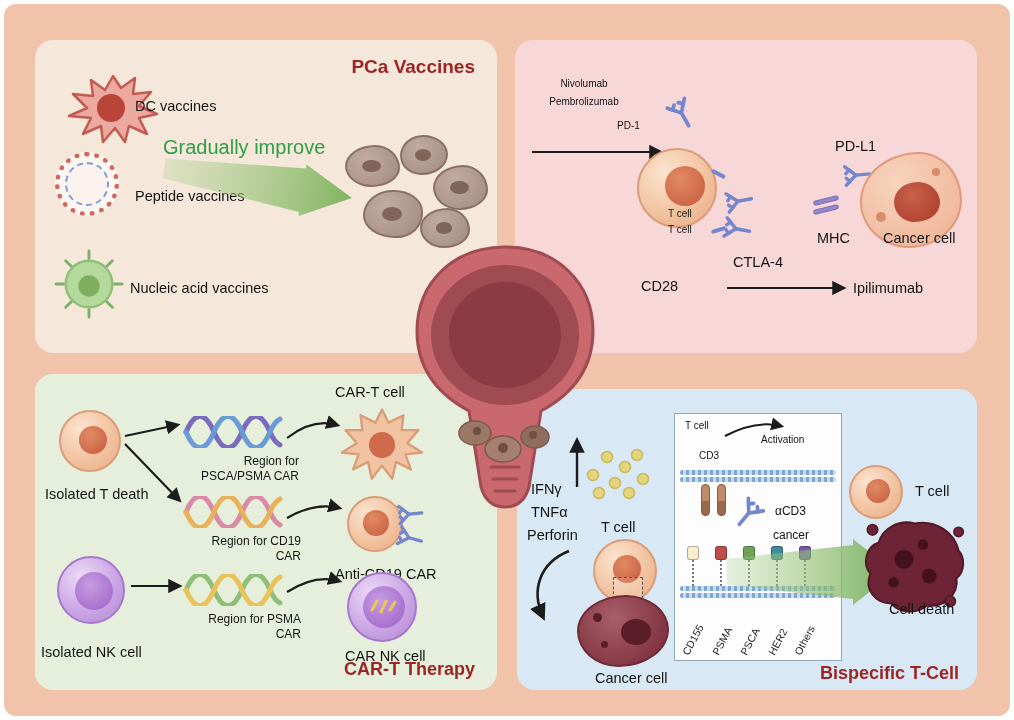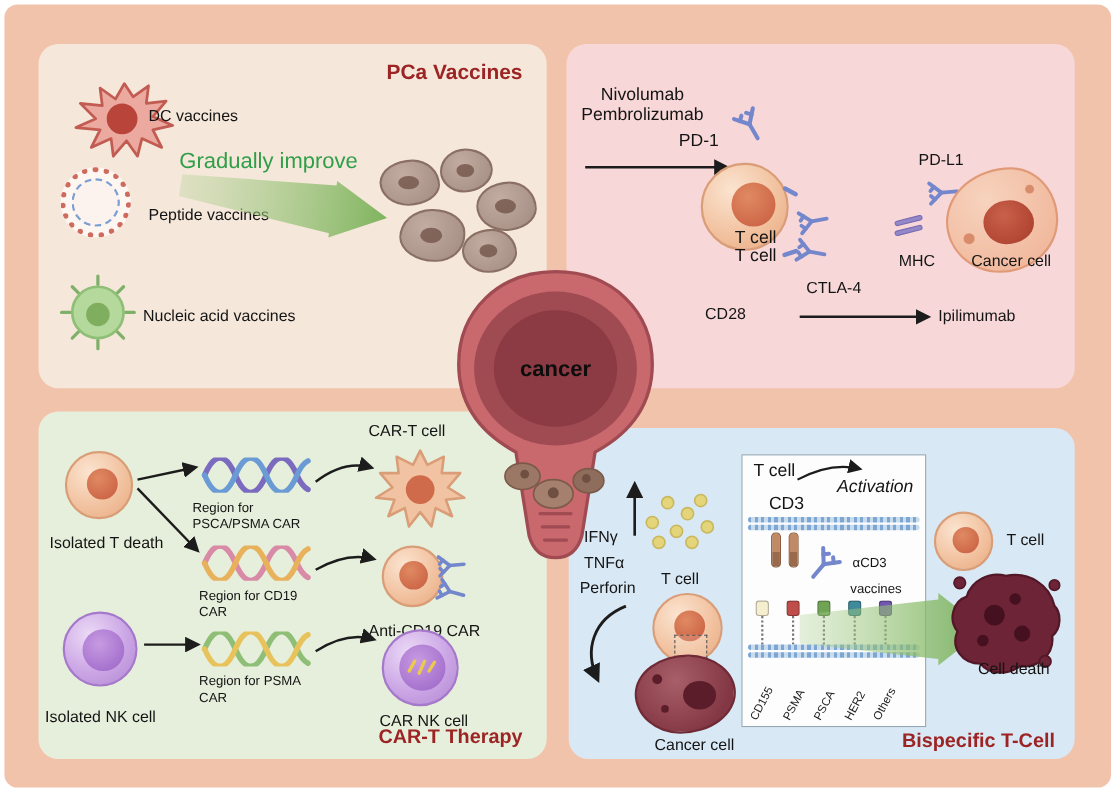--- a/index.html
+++ b/index.html
@@ -7,22 +7,22 @@
   #canvas { position:relative; width:1014px; height:720px; background:#fff; overflow:hidden; }
   .bg { position:absolute; inset:4px; background:#f2c3ab; border-radius:12px; }
   .abs { position:absolute; }
   .panel { position:absolute; border-radius:18px; }
   .panel-vaccines   { left:35px;  top:40px;  width:462px; height:313px; background:#f5e7da;padding-left:48px; }
   .panel-checkpoint { left:515px; top:40px;  width:462px; height:313px; background:#f7d7d8; }
   .panel-cart       { left:35px;  top:374px; width:462px; height:316px; background:#e6efdb; }
   .panel-bispecific { left:517px; top:389px; width:460px; height:301px; background:#d8e8f5; }
   .ptitle { position:absolute; font-size:19px; font-weight:bold; color:#9c2424; white-space:nowrap; }
   .lbl    { position:absolute; font-size:14.5px; color:#141414; white-space:nowrap; }
-  .lbl13  { position:absolute; font-size:16px;   color:#141414; white-space:nowrap; }
-  .lbl-sm { position:absolute; font-size:12px;   color:#141414; text-align:left; line-height:1.25; }
+  .lbl13  { position:absolute; font-size:10px;   color:#141414; white-space:nowrap; }
+  .lbl-sm { position:absolute; font-size:12px;   color:#141414; text-align:right; line-height:1.25; }
   .improve{ position:absolute; font-size:20px; color:#2f9e48; white-space:nowrap; }
   .rot-label { position:absolute; font-size:10.5px; color:#222; white-space:nowrap;
                transform-origin:0 50%; transform:rotate(-62deg); }
   
   .cell { position:absolute; border-radius:50%; }
   .cell-t { background:radial-gradient(circle at 35% 30%, #fbe4d0, #f1c09d 60%, #e7aa80); border:2px solid #d99d77; }
   .nuc { position:absolute; border-radius:50%; background:radial-gradient(circle at 38% 32%, #e08a63, #c75b3e); }
   .cell-nk { background:radial-gradient(circle at 35% 30%, #ecdaf6, #cba6e5 55%, #b286d3); border:2px solid #a678cc; }
   .nk-inner { position:absolute; border-radius:50%; background:radial-gradient(circle at 40% 35%, #c79ae2, #9a63c6); }
   .cancer-blob { position:absolute; background:radial-gradient(circle at 35% 30%, #f7d3be, #efb193);
@@ -305,34 +305,34 @@
       <div class="spot" style="left:14px; top:16px; width:9px; height:9px; background:#5c1d2b;"></div>
       <div class="spot" style="left:22px; top:44px; width:7px; height:7px; background:#5c1d2b;"></div>
     </div>
     <div class="lbl" style="left:78px; top:281px;">Cancer cell</div>
 
     <div class="innerbox" style="left:157px; top:24px; width:168px; height:248px;">
       <div class="lbl13" style="left:10px; top:6px;">T cell</div>
       <svg class="icon" style="left:48px; top:4px;" width="66" height="22">
         <path d="M2,18 Q32,2 58,8" fill="none" stroke="#1c1c1c" stroke-width="2" marker-end="url(#ah)"></path>
       </svg>
-      <div class="lbl13" style="left:86px; top:20px;font-style:italic;">Activation</div>
+      <div class="lbl13" style="left:86px; top:20px;">Activation</div>
       <div class="lbl13" style="left:24px; top:36px;">CD3</div>
 
       <div class="mem" style="top:56px;"></div>
       <div class="mem" style="top:63px;"></div>
 
       <div class="rod" style="left:26px; top:70px;"></div>
       <div class="rod" style="left:42px; top:70px;"></div>
 
       <svg class="icon" style="left:58px; top:84px; transform:rotate(40deg);" width="30" height="32">
           <use href="#ab" width="30" height="32"></use>
         </svg>
       <div class="lbl-sm" style="left:100px; top:90px;">αCD3</div>
-      <div class="lbl-sm" style="left:98px; top:114px;">vaccines</div>
+      <div class="lbl-sm" style="left:98px; top:114px;">cancer</div>
 
       <div class="cap" style="left:12px; top:132px; background:#f5eecf;"></div>
       <div class="cap" style="left:40px; top:132px; background:#bf4d49;"></div>
       <div class="cap" style="left:68px; top:132px; background:#6fa455;"></div>
       <div class="cap" style="left:96px; top:132px; background:#3f8a9b;"></div>
       <div class="cap" style="left:124px; top:132px; background:#7257ae;"></div>
       <div class="stick" style="left:17px; top:146px; height:26px;"></div>
       <div class="stick" style="left:45px; top:146px; height:26px;"></div>
       <div class="stick" style="left:73px; top:146px; height:26px;"></div>
       <div class="stick" style="left:101px; top:146px; height:26px;"></div>
@@ -384,15 +384,14 @@
       </g>
       <g stroke="#7c5a4a" stroke-width="1.5">
         <ellipse cx="70" cy="198" rx="16" ry="12" fill="#9b7766"></ellipse>
         <ellipse cx="130" cy="202" rx="14" ry="11" fill="#8f6d5d"></ellipse>
         <ellipse cx="98" cy="214" rx="18" ry="13" fill="#a5806e"></ellipse>
       </g>
       <circle cx="72" cy="196" r="4" fill="#6e4f41"></circle>
       <circle cx="128" cy="200" r="4" fill="#6e4f41"></circle>
       <circle cx="98" cy="213" r="5" fill="#6e4f41"></circle>
     </svg>
-    <div class="center-title" style="top:90px;">cancer</div>
   </div>
 </div>
 
 </body></html>

